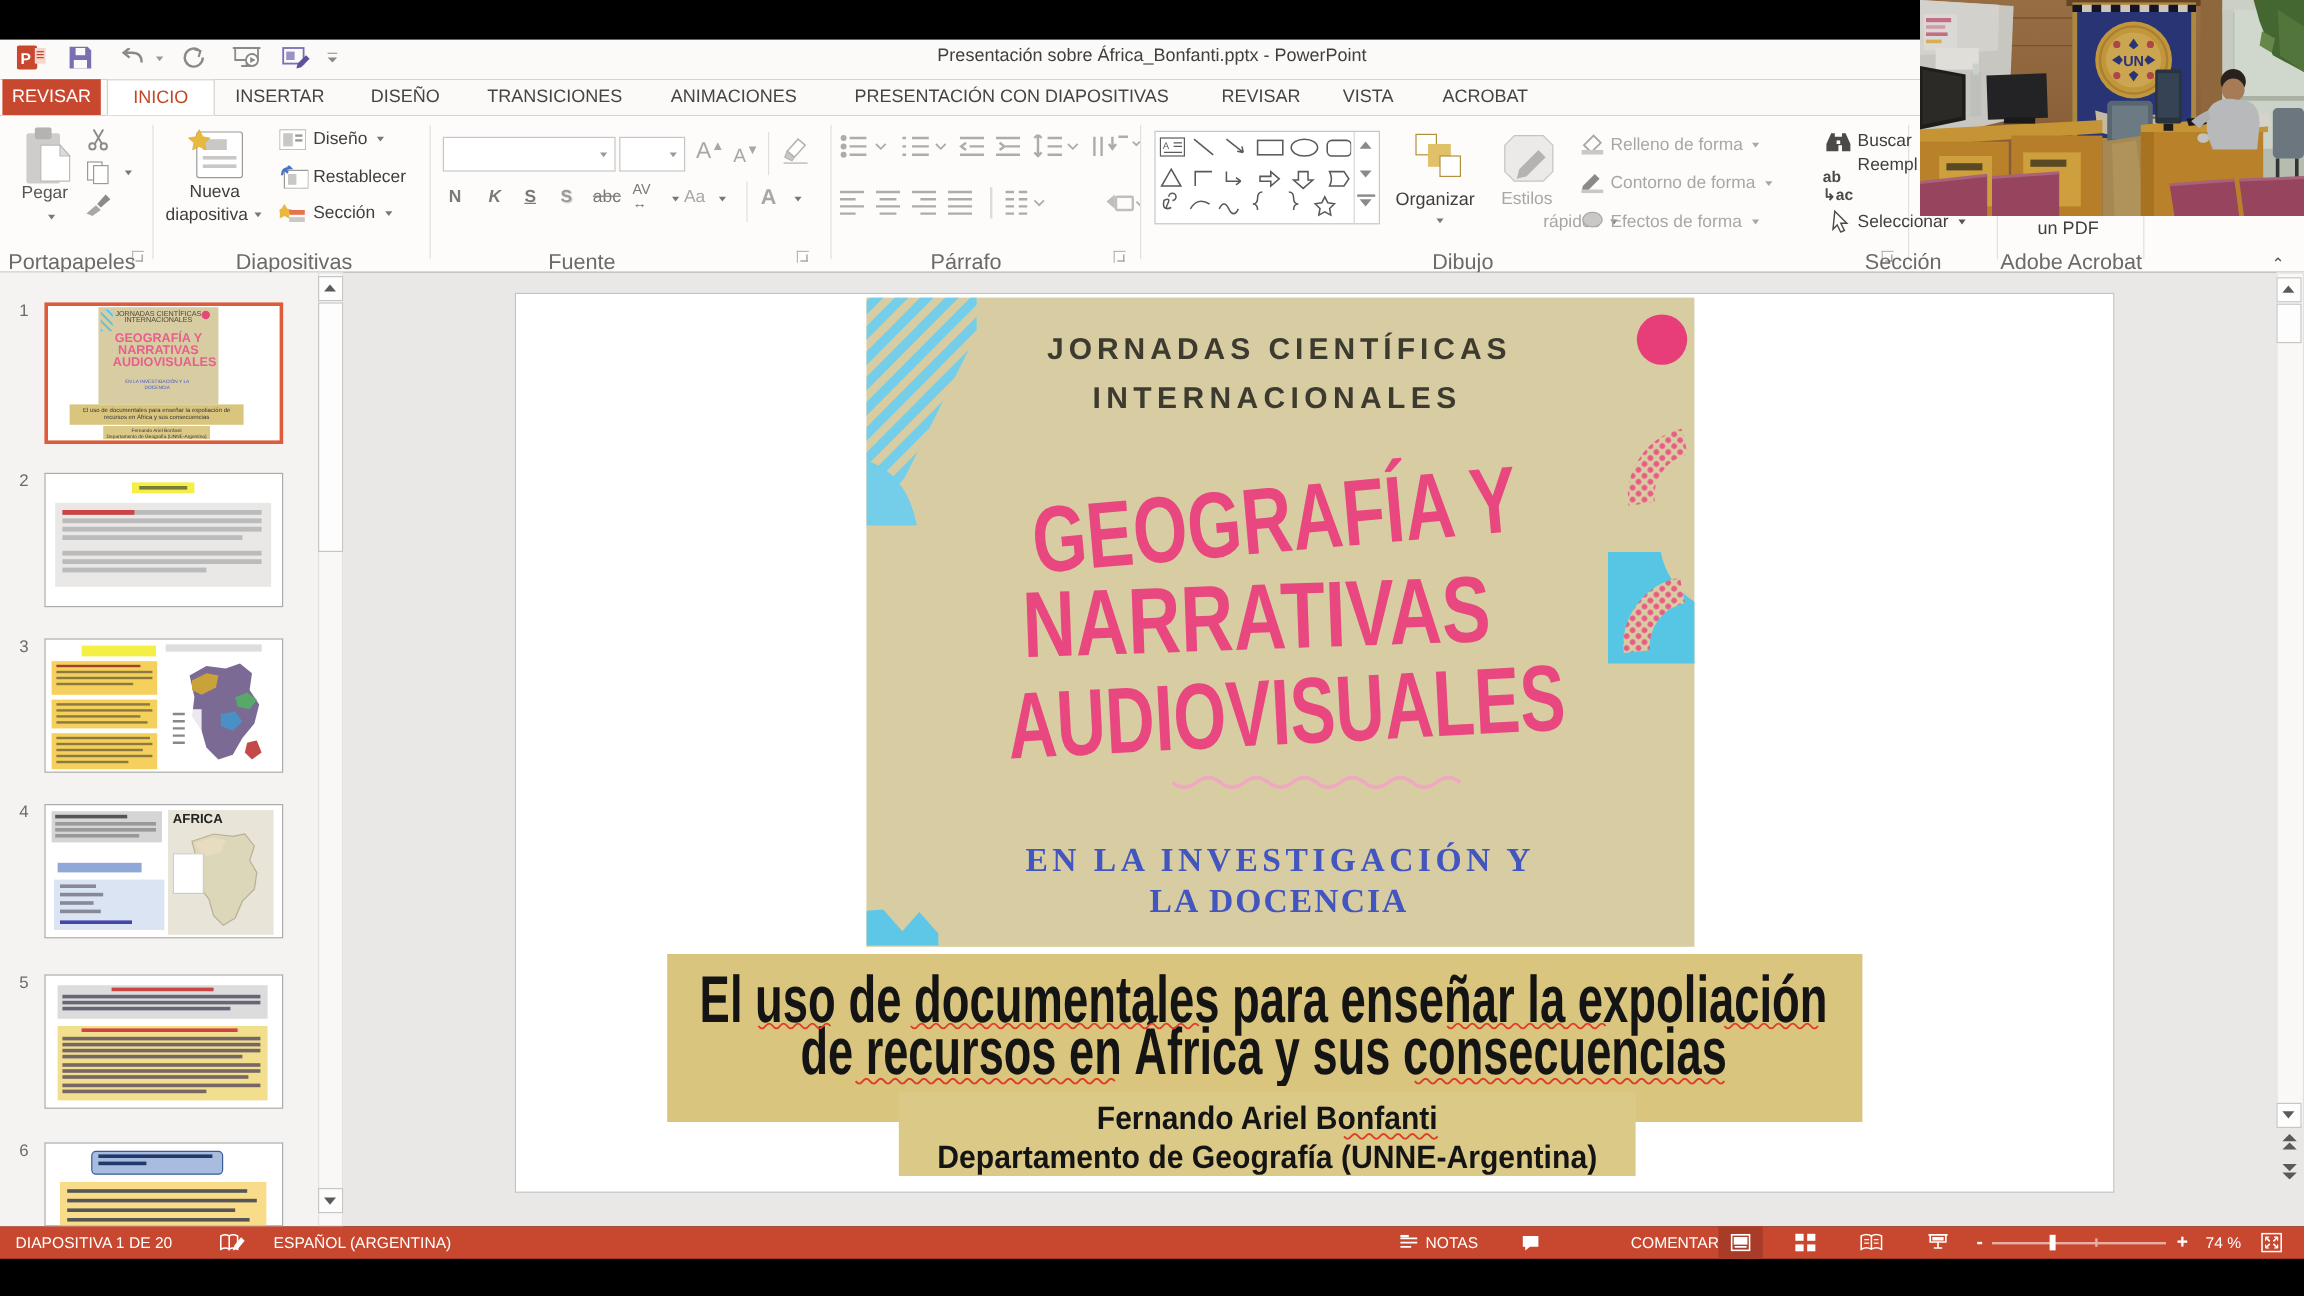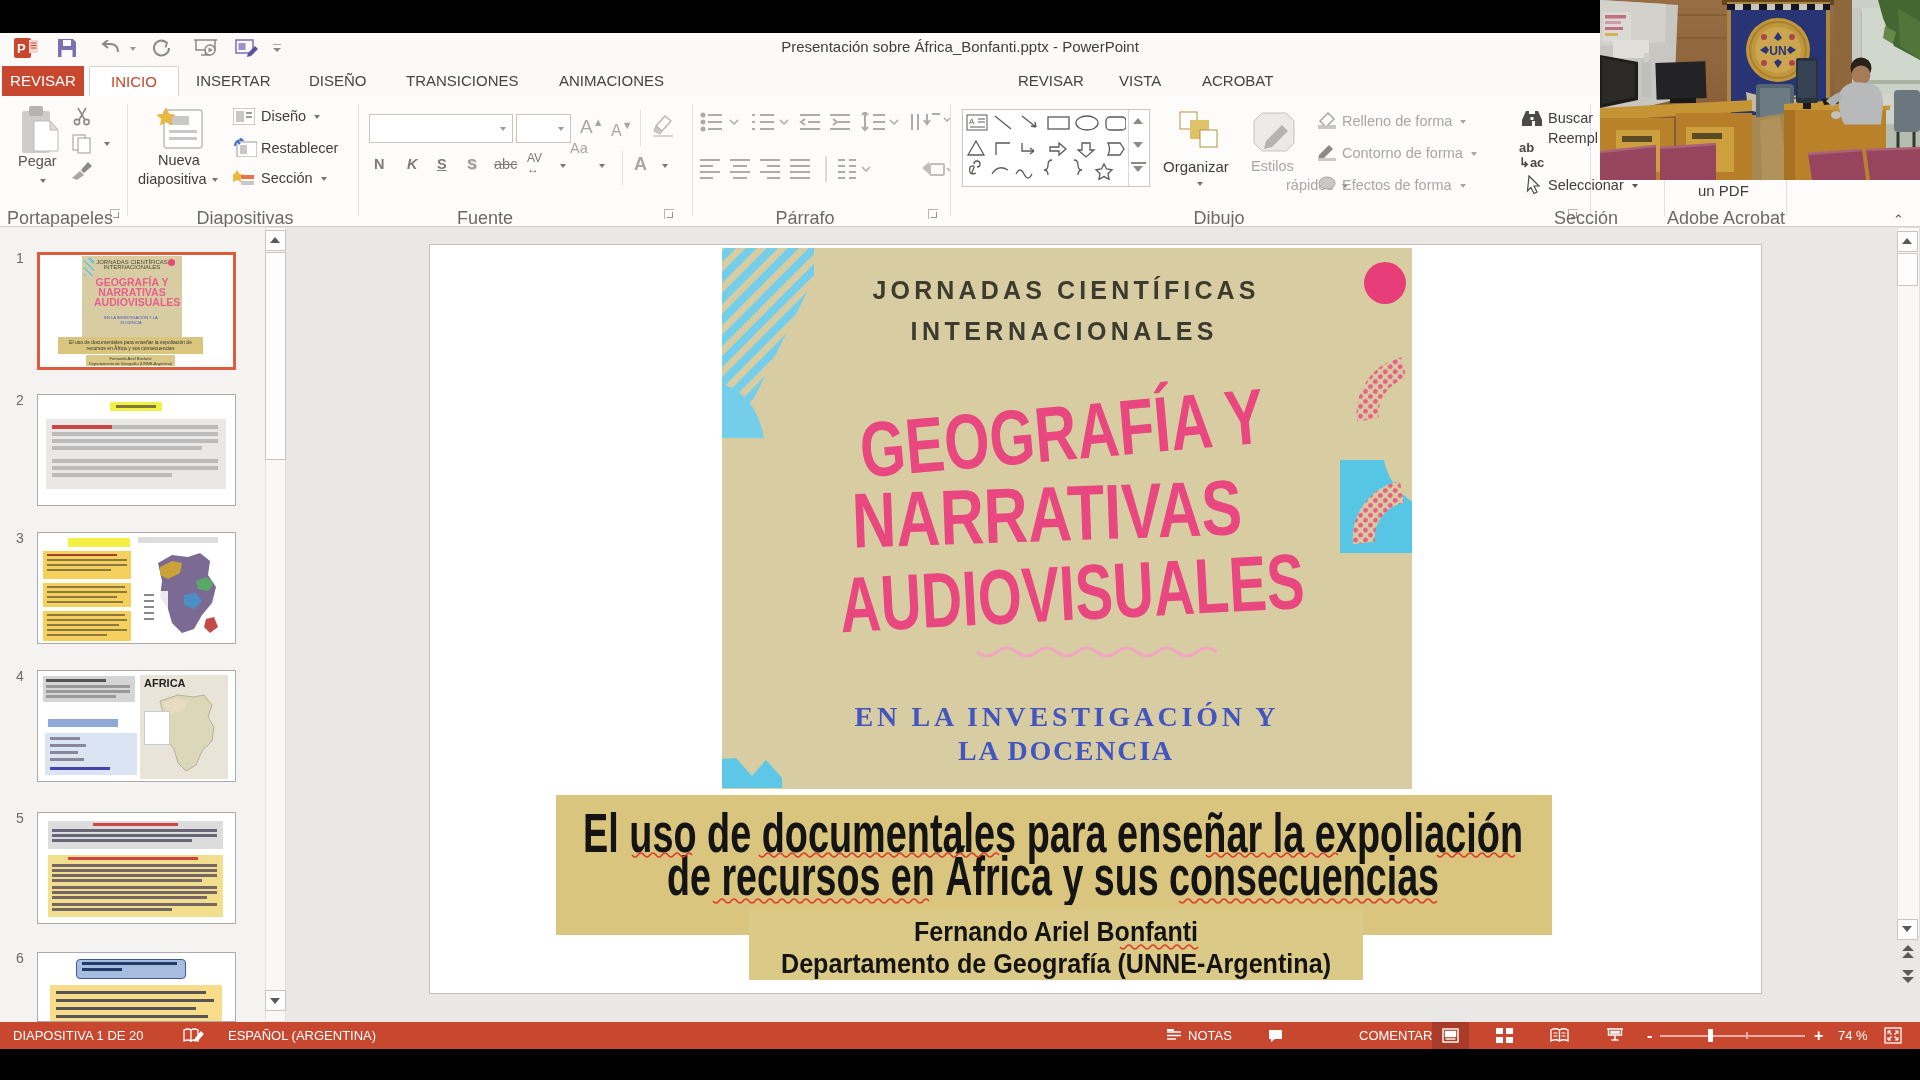--- a/index.html
+++ b/index.html
@@ -78,20 +78,21 @@
     <path d="M2 4 l4 4 4 -4 z" fill="#8a8a88"></path>
   </svg>
 <div class="abs" id="titletext">Presentación sobre África_Bonfanti.pptx - PowerPoint</div>
 <div class="abs" id="tabrow">
   <div class="tab" id="tab-archivo">REVISAR</div>
   <div class="tab" id="tab-inicio" style="left:89px">INICIO</div>
   <div class="tab" style="left:175px">INSERTAR</div>
   <div class="tab" style="left:288px">DISEÑO</div>
   <div class="tab" style="left:385px">TRANSICIONES</div>
   <div class="tab" style="left:538px">ANIMACIONES</div>
+  <div class="tab" style="left:691px">PRESENTACIÓN CON DIAPOSITIVAS</div>
   <div class="tab" style="left:997px">REVISAR</div>
   <div class="tab" style="left:1098px">VISTA</div>
   <div class="tab" style="left:1181px">ACROBAT</div>
 </div>
 <div class="abs" id="ribbon">
 
   <svg class="abs" style="left:20px;top:10px" width="44" height="54" viewBox="0 0 44 54">
     <rect x="2" y="5" width="28" height="42" rx="2" fill="#cecdcb"></rect>
     <rect x="9" y="0" width="14" height="10" rx="2" fill="#b4b3b1"></rect>
     <path d="M14 15 h16 l8 9 v21 h-24 z" fill="#fff" stroke="#bcbbb9"></path>
@@ -158,21 +159,21 @@
       <path d="M6 12 l6 5 -2 3 -6 -3 z" fill="#c9c8c6" stroke="#b5b3b1" stroke-width="1"></path>
       <path d="M3 22 h20" stroke="#c9c8c6" stroke-width="1.5"></path>
     </svg>
   <div class="rtext" style="left:374px;top:60px;color:#7a7a78;font-weight:bold">N</div>
   <div class="rtext" style="left:407px;top:60px;color:#7a7a78;font-style:italic;font-weight:bold">K</div>
   <div class="rtext" style="left:437px;top:60px;color:#7a7a78;font-weight:bold;text-decoration:underline">S</div>
   <div class="rtext" style="left:467px;top:60px;color:#9a9a98;font-weight:bold;text-shadow:1px 1px 1px #ccc">S</div>
   <div class="rtext" style="left:494px;top:60px;color:#7a7a78;text-decoration:line-through">abc</div>
   <div class="rtext" style="left:527px;top:57px;color:#7a7a78;font-size:12px;line-height:11px">AV<br>↔</div>
   <div class="darr abs" style="left:556px;top:68px"></div>
-  <div class="rtext gray" style="left:570px;top:44px">Aa</div>
+  <div class="rtext gray" style="left:570px;top:60px">Aa</div>
     <div class="darr abs" style="left:595px;top:68px"></div>
   <div class="gsep" style="left:622px;top:55px;height:34px"></div>
   <div class="rtext gray" style="left:634px;top:58px;font-size:18px;font-weight:bold">A</div>
     <div class="darr abs" style="left:658px;top:68px"></div>
   <div class="glabel" style="left:425px">Fuente</div>
   <div class="launch" style="left:664px"></div>
   <div class="gsep" style="left:692px"></div>
 
   <svg class="abs" style="left:700px;top:16px" width="250" height="78" viewBox="0 0 250 78" fill="none" stroke="#aeaca9" stroke-width="2">
 

